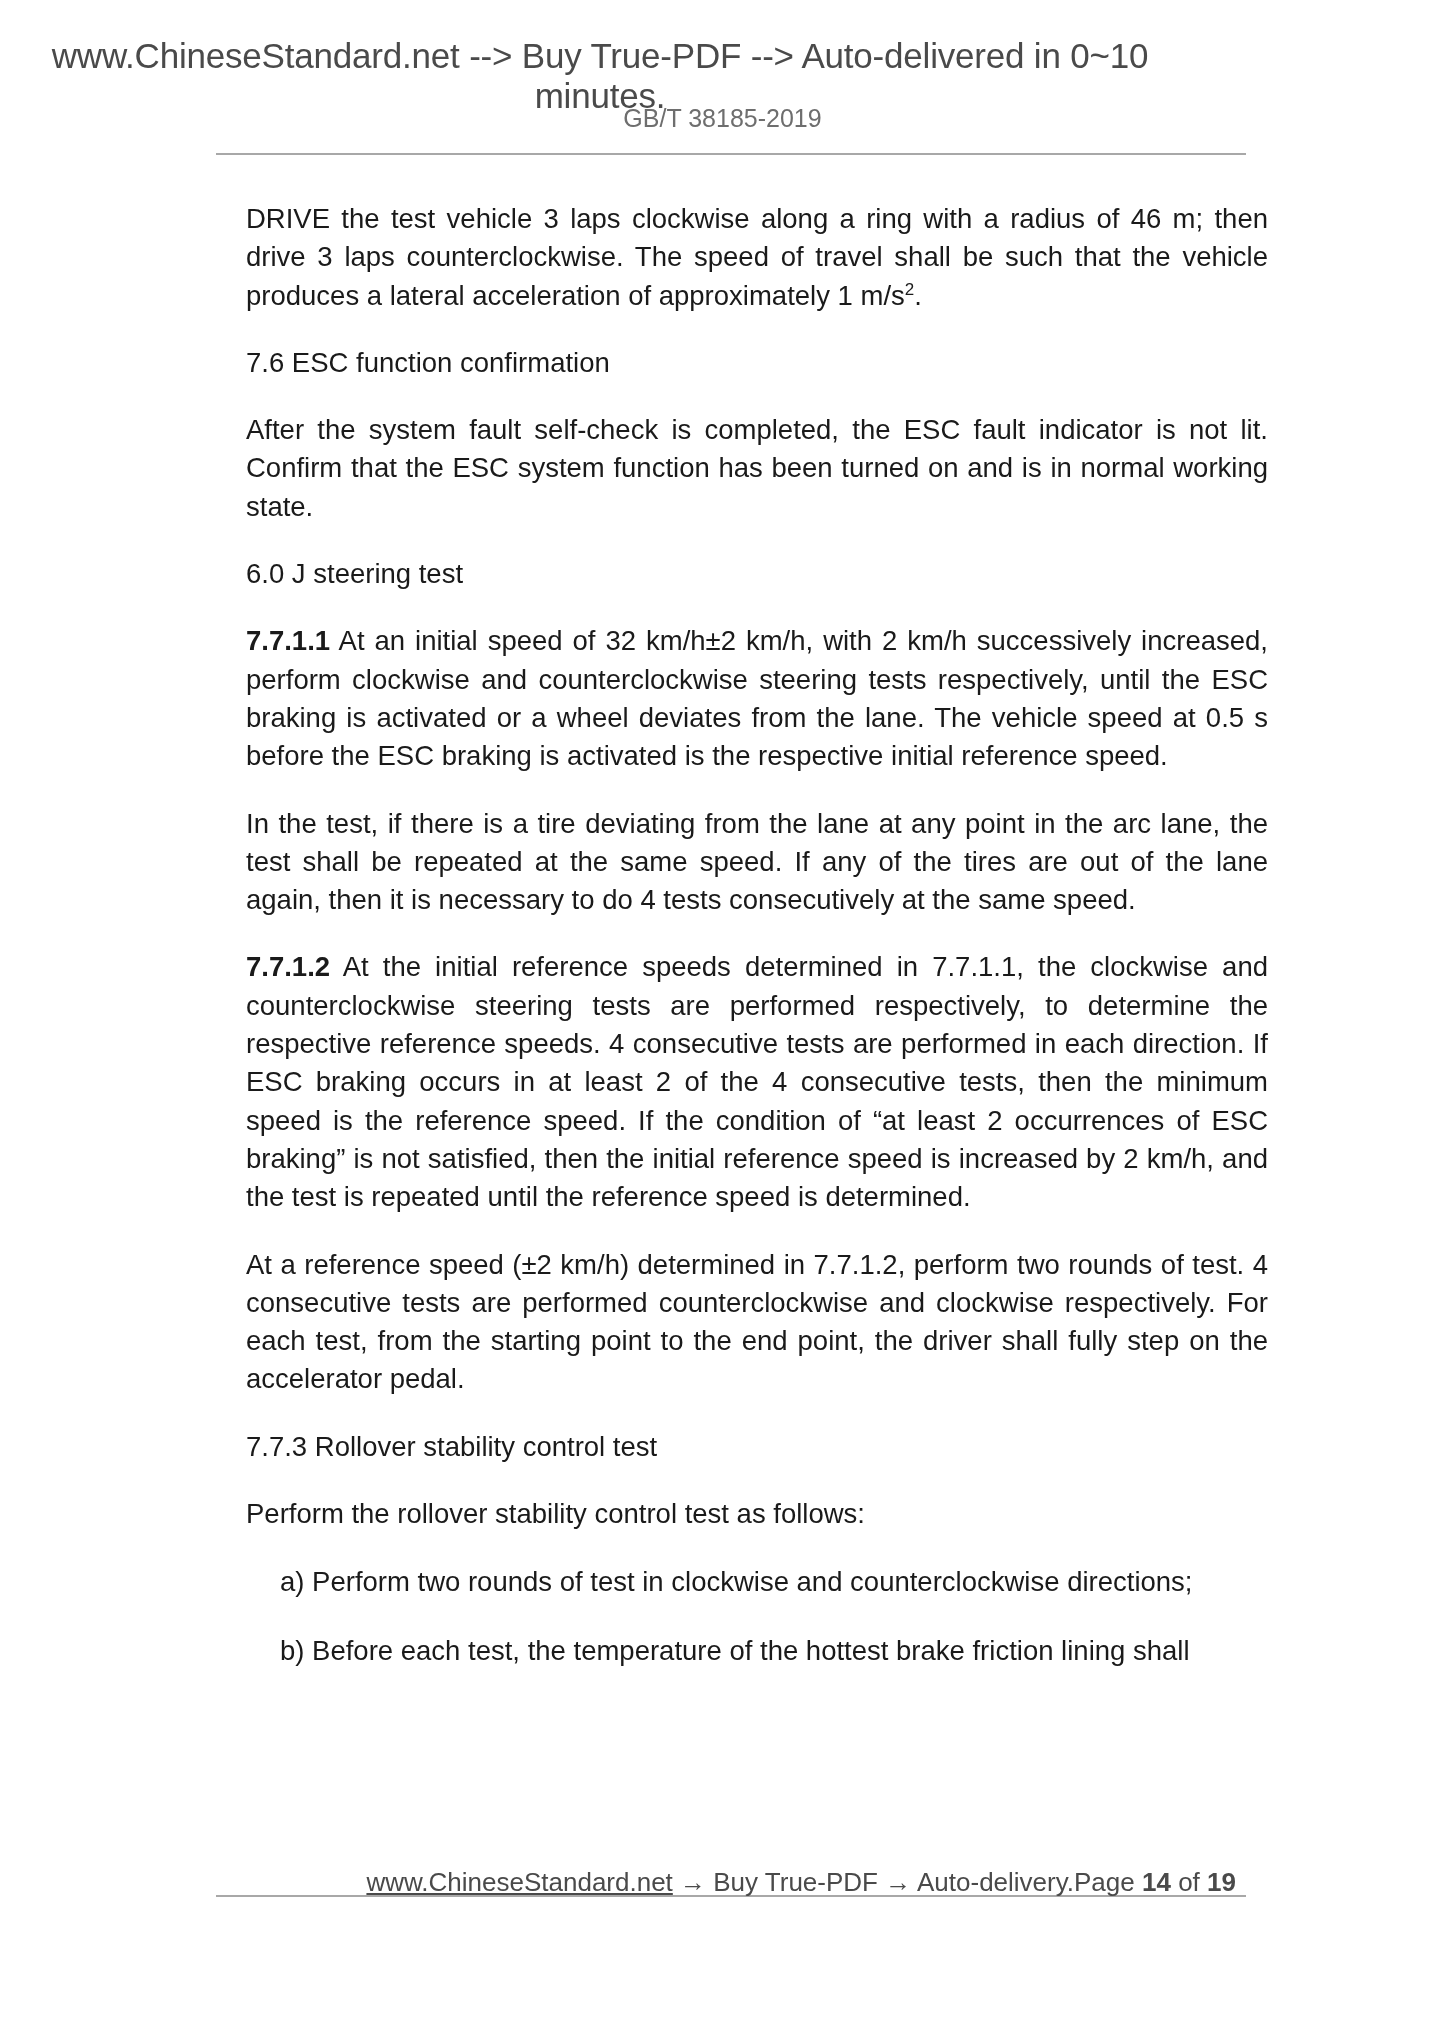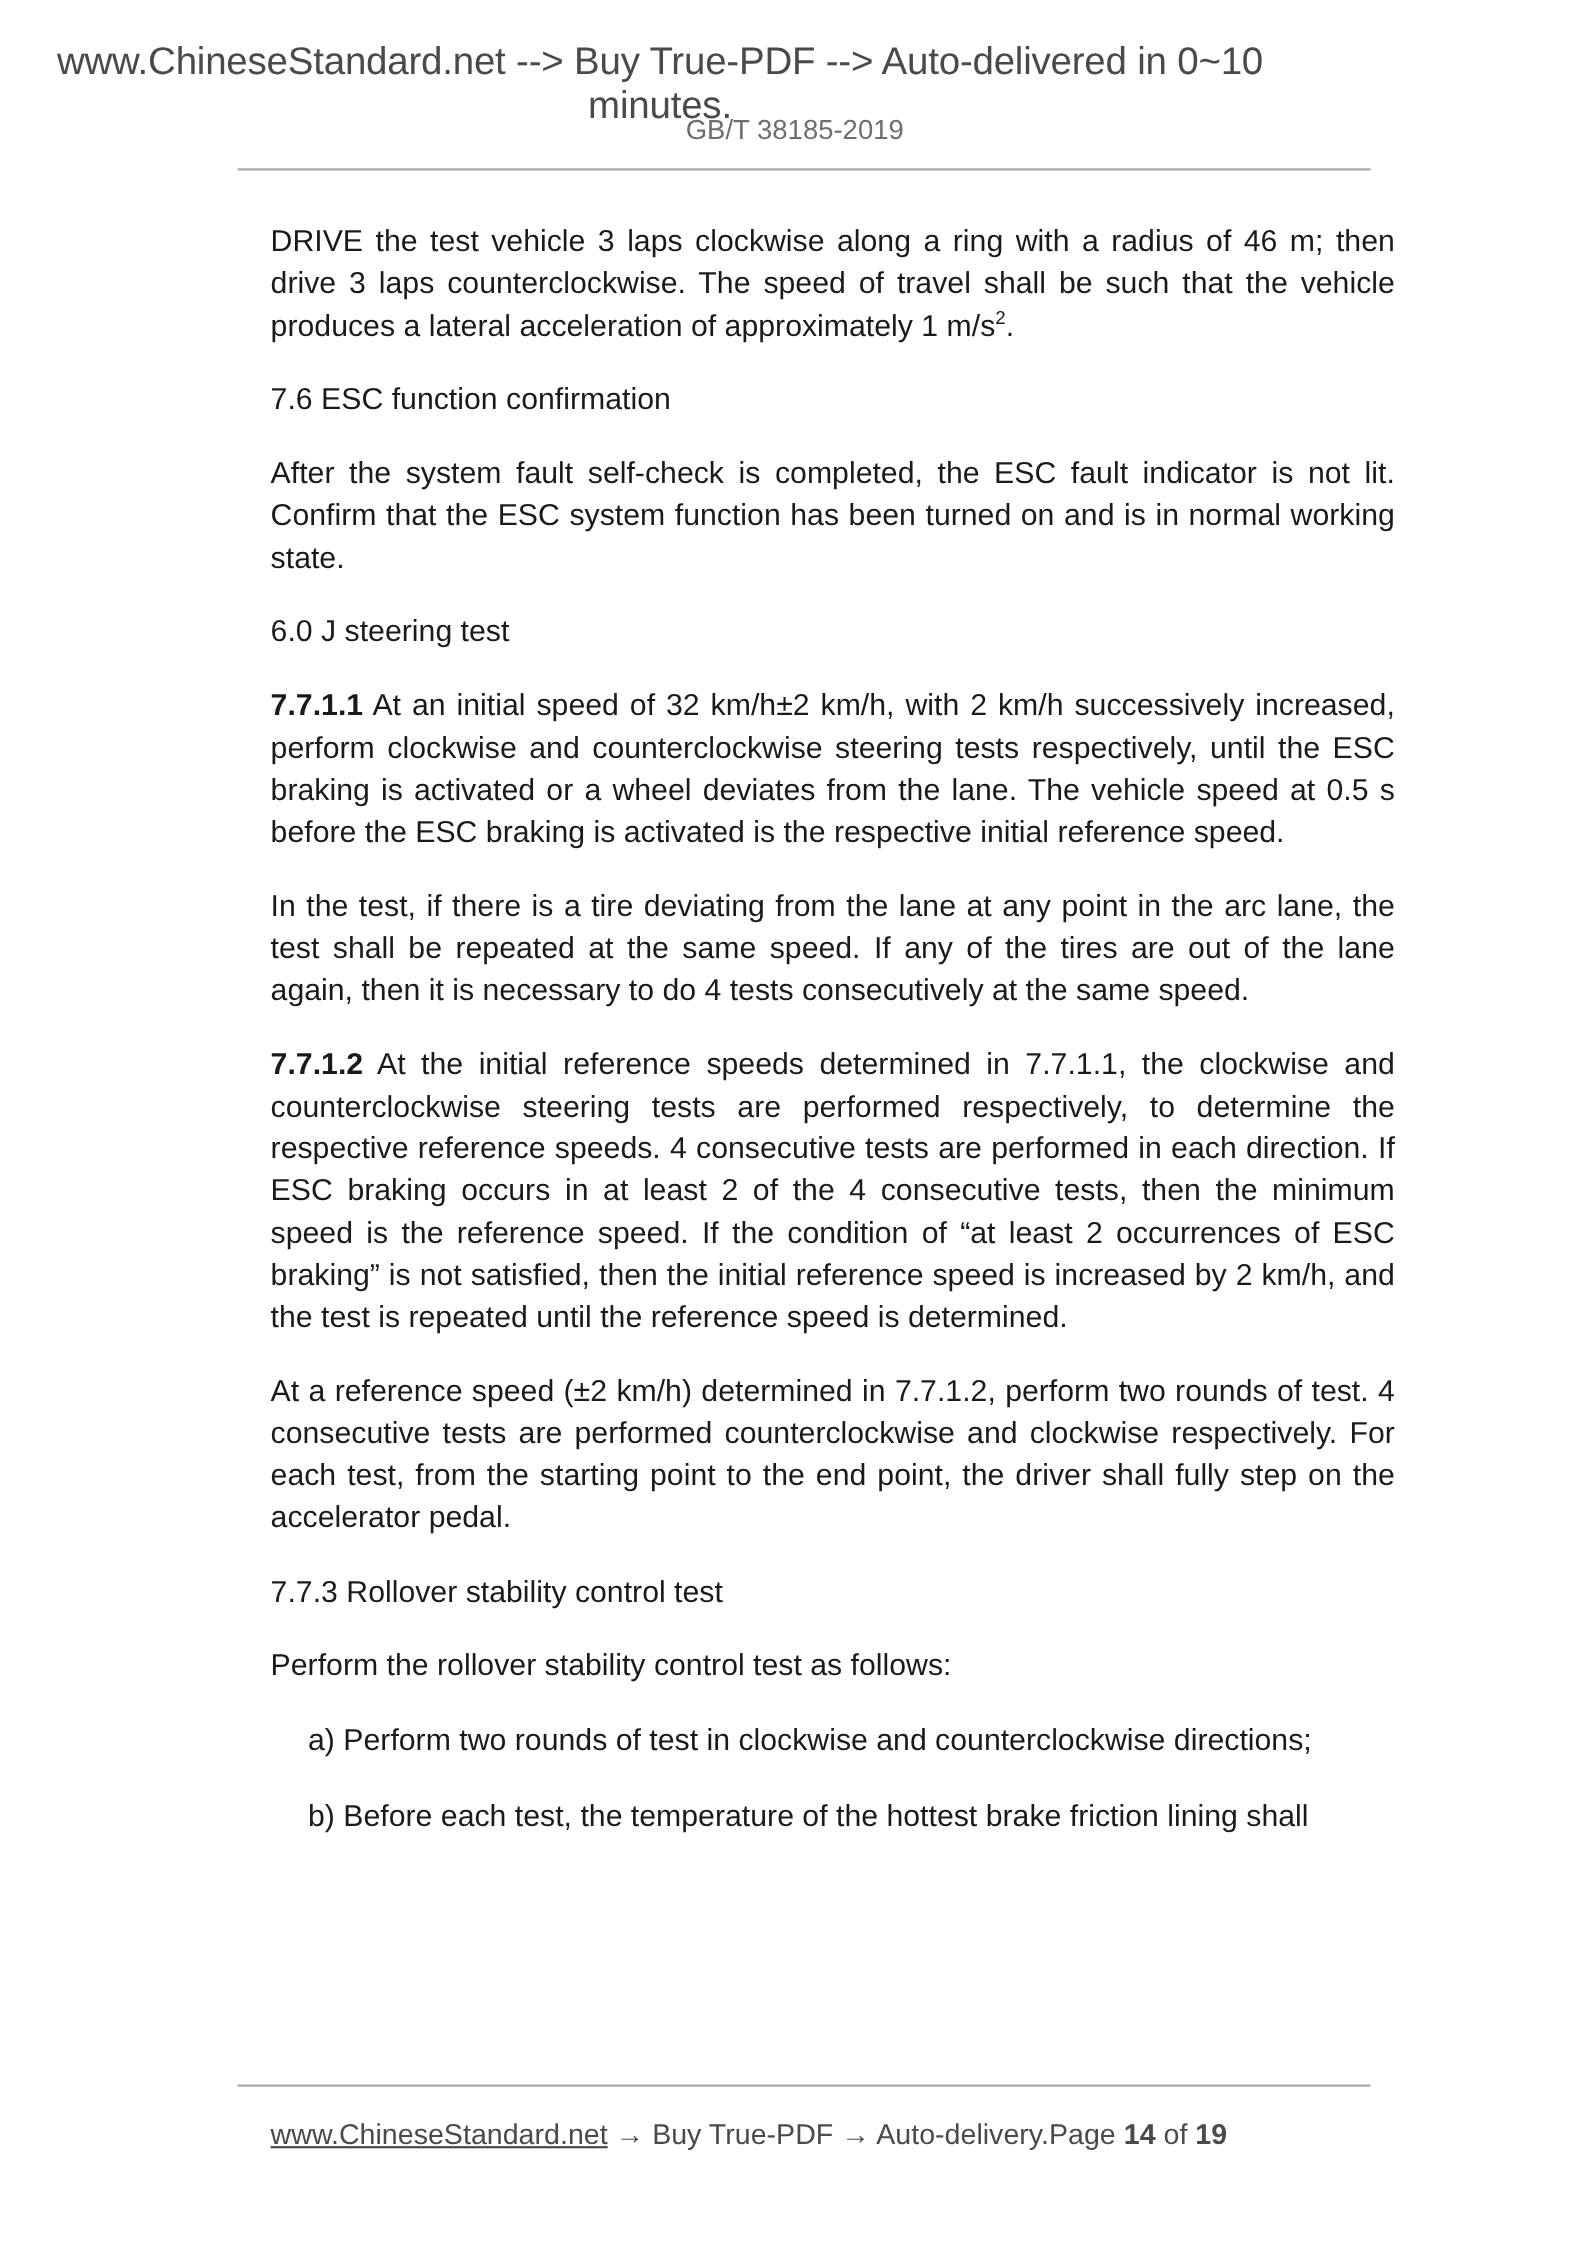--- a/index.html
+++ b/index.html
@@ -14,22 +14,22 @@
     .content { position: absolute; top: 200px; left: 220px; width: 1022px;
                font-size: 27.5px; line-height: 38.3px; margin-left: 26px; }
     .content p { margin: 0; text-align: justify; }
     .h { font-weight: normal; }
     .gap-s { margin-top: 29px !important; }
     .gap-m { margin-top: 30px !important; }
     .list-item { padding-left: 34px; }
     sup { font-size: 17px; line-height: 0; vertical-align: super; }
     .footer-rule { position: absolute; top: 1895px; left: 216px; width: 1030px; height: 0;
                    border-top: 2px solid #a8a8a8; }
-    .footer { position: absolute; top: 1925px; left: 246px; width: 990px; font-size: 26px;
-              color: #4a4a4a; display: flex; justify-content: flex-start; }
+    .footer { position: absolute; top: 1867px; left: 246px; width: 990px; font-size: 26px;
+              color: #4a4a4a; display: flex; justify-content: flex-end; }
     .footer a { color: #4a4a4a; text-decoration: underline; }
     .page-num b { font-weight: bold; }
   </style>
 </head>
 <body>
 
 <div class="top-banner">www.ChineseStandard.net --&gt; Buy True-PDF --&gt; Auto-delivered in 0~10 minutes.</div>
 <div class="std-code">GB/T 38185-2019</div>
 <div class="header-rule"></div>
 

